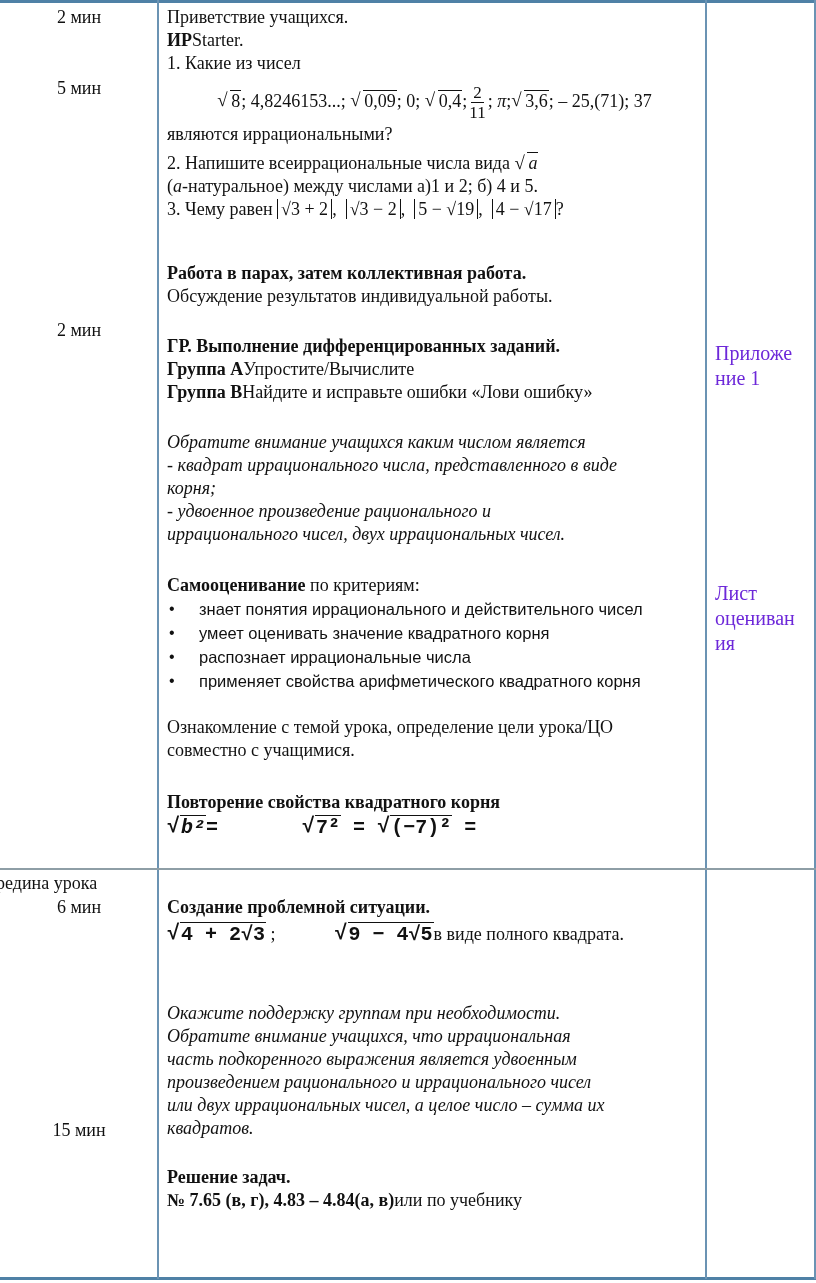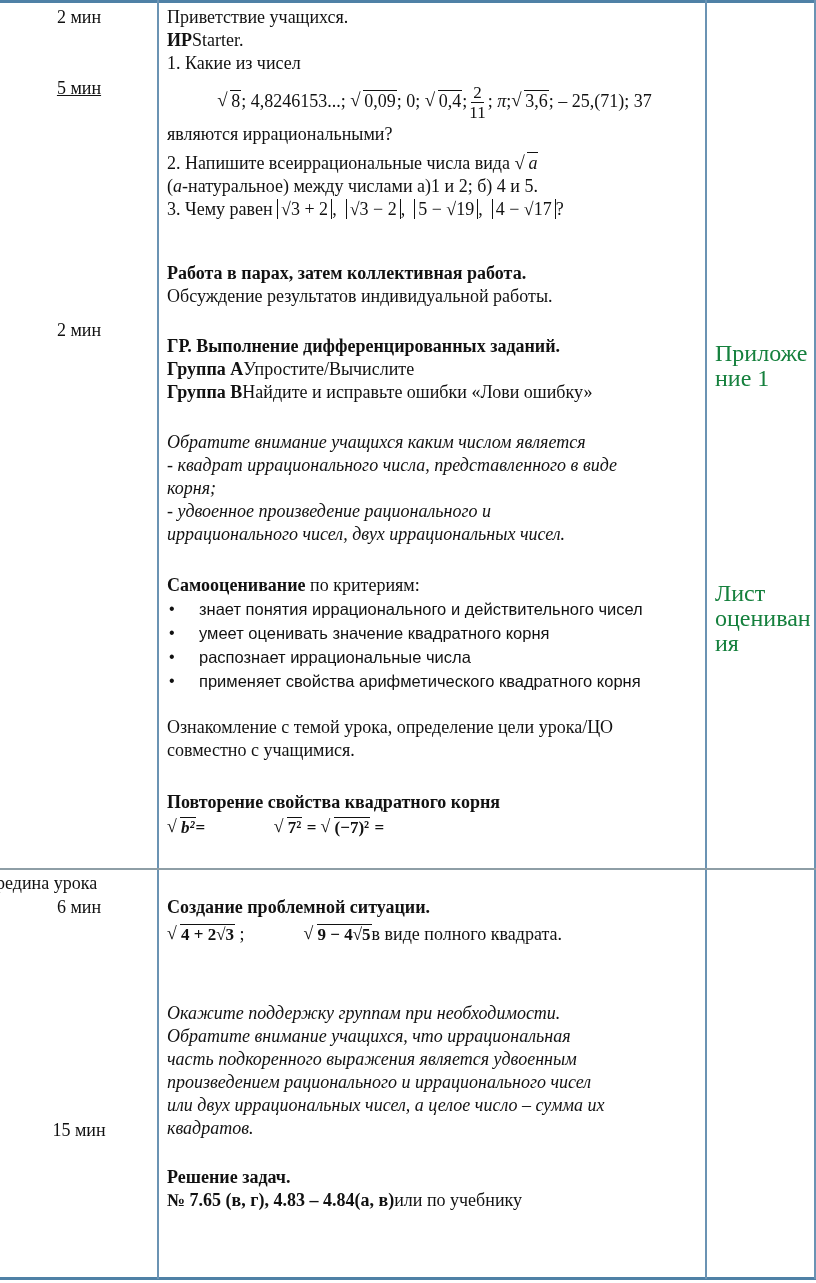--- a/index.html
+++ b/index.html
@@ -15,46 +15,46 @@
     .vl2 { left: 705px; height: 1279px; }
     .vl3 { left: 814px; height: 1279px; }
     .hline { position: absolute; left: 0; width: 816px; height: 2px; background: #8e9ea6; top: 868px; }
 
     .time { position: absolute; font-size: 18px; line-height: 22px; text-align: center; width: 150px; }
     .content { position: absolute; left: 167px; font-size: 18px; line-height: 23px; width: 535px; }
     .line { white-space: nowrap; display: block; }
     b, .b { font-weight: bold; }
     .it { font-style: italic; }
 
-    .ref { position: absolute; left: 715px; font-size: 24px; line-height: 25px; color: #15803d; width: 96px; }
+    .ref { position: absolute; left: 715px; font-size: 20px; line-height: 25px; color: #6d28d9; width: 96px; }
 
     .math { font-family: "Liberation Serif", "DejaVu Serif", serif; }
     .sqrt { display: inline-block; position: relative; padding-left: 12px; margin-left: 1px; }
     .sqrt::before { content: "√"; position: absolute; left: -1px; top: -1px; font-size: 1.05em; }
     .sqrt > .rad { border-top: 1px solid #111; padding: 0 1px; }
     .frac { display: inline-flex; flex-direction: column; align-items: center; vertical-align: middle; font-size: 17px; line-height: 19px; margin: 0 2px; }
     .frac .num { border-bottom: 1px solid #111; padding: 0 2px; }
     .abs { border-left: 1px solid #111; border-right: 1px solid #111; padding: 0 3px; text-align: right; }
-    .bmath { font-family: Liberation Serif, serif; font-weight: bold; font-size: 17px; }
+    .bmath { font-family: Liberation Mono, monospace; font-weight: bold; font-size: 20px; }
     ul.crit { list-style: none; margin: 0; padding: 0; }
     ul.crit li { position: relative; padding-left: 32px; font-family: "Liberation Sans", sans-serif; font-size: 16.5px; line-height: 24px; white-space: nowrap; }
     ul.crit li::before { content: "•"; position: absolute; left: 2px; top: 0; font-size: 16px; }
   </style>
 </head>
 <body>
 
 <div class="frame-top"></div>
 <div class="frame-bottom"></div>
 <div class="vline vl1"></div>
 <div class="vline vl2"></div>
 <div class="vline vl3"></div>
 <div class="hline"></div>
 
 <div class="time" style="left:4px; top:6px;">2 мин</div>
-<div class="time" style="left:4px; top:77px;text-decoration:underline;">5 мин</div>
+<div class="time" style="left:4px; top:77px;">5 мин</div>
 <div class="time" style="left:4px; top:319px;">2 мин</div>
 <div class="time" style="left:-12px; top:872px; text-align:left; width:170px;">ередина урока</div>
 <div class="time" style="left:4px; top:896px;">6 мин</div>
 <div class="time" style="left:4px; top:1119px;">15 мин</div>
 
 <div class="ref" style="top:341px;">
   <span class="line">Приложе</span>
   <span class="line">ние 1</span>
 </div>
 <div class="ref" style="top:581px;">

